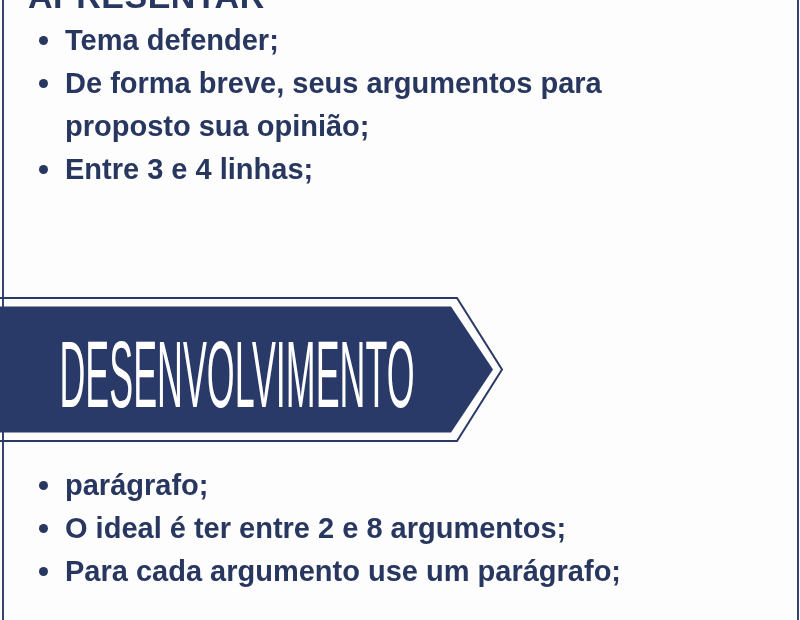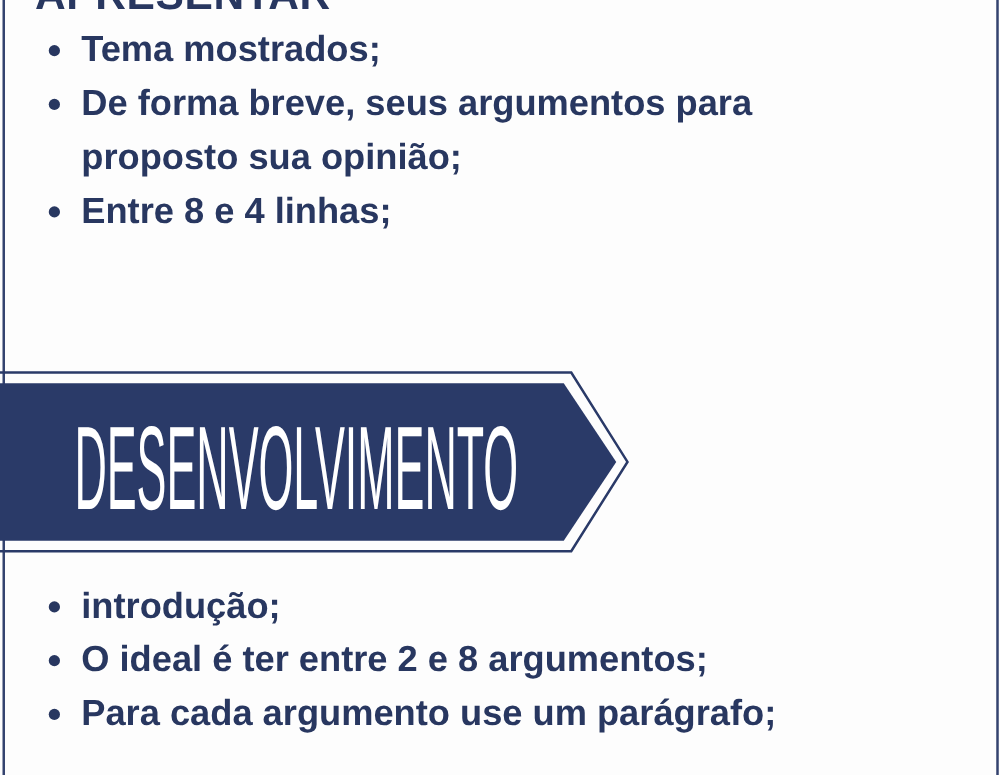--- a/index.html
+++ b/index.html
@@ -89,49 +89,49 @@
 
 <div class="edge-line left"></div>
 <div class="edge-line right"></div>
 
 <h1 class="section-title">APRESENTAR</h1>
 
 <ul class="bullet-list intro">
     <li class="bullet-item">
       <span class="dot"></span>
       <div class="lines">
-        <div class="line">Tema mostrados;</div>
+        <div class="line">Tema defender;</div>
       </div>
     </li>
     <li class="bullet-item">
       <span class="dot"></span>
       <div class="lines">
         <div class="line">De forma breve, seus argumentos para</div>
         <div class="line">proposto sua opinião;</div>
       </div>
     </li>
     <li class="bullet-item">
       <span class="dot"></span>
       <div class="lines">
-        <div class="line">Entre 8 e 4 linhas;</div>
+        <div class="line">Entre 3 e 4 linhas;</div>
       </div>
     </li>
   </ul>
 
 <svg class="banner-svg" viewBox="0 290 510 160">
   <polyline points="0,441 457,441 502,369.5 457,298 0,298" fill="none" stroke-width="2" stroke="#2a3a68"></polyline>
   <polygon points="0,306.5 451,306.5 493,369.5 451,432.5 0,432.5" fill="#2a3a68"></polygon>
   <text class="banner-label-text" x="237" y="407" text-anchor="middle" font-size="95" textLength="355" lengthAdjust="spacingAndGlyphs" fill="#ffffff">DESENVOLVIMENTO</text>
 </svg>
 
 <ul class="bullet-list dev">
     <li class="bullet-item">
       <span class="dot"></span>
       <div class="lines">
-        <div class="line">introdução;</div>
+        <div class="line">parágrafo;</div>
       </div>
     </li>
     <li class="bullet-item">
       <span class="dot"></span>
       <div class="lines">
         <div class="line">O ideal é ter entre 2 e 8 argumentos;</div>
       </div>
     </li>
     <li class="bullet-item">
       <span class="dot"></span>

